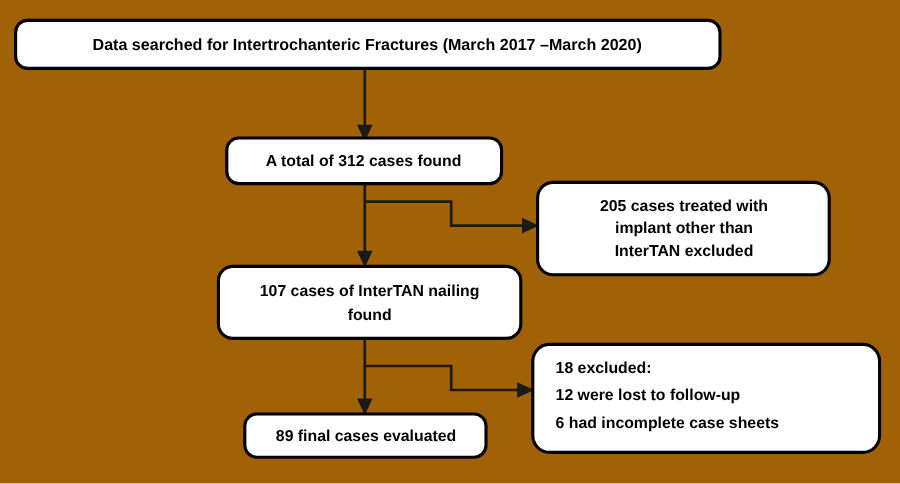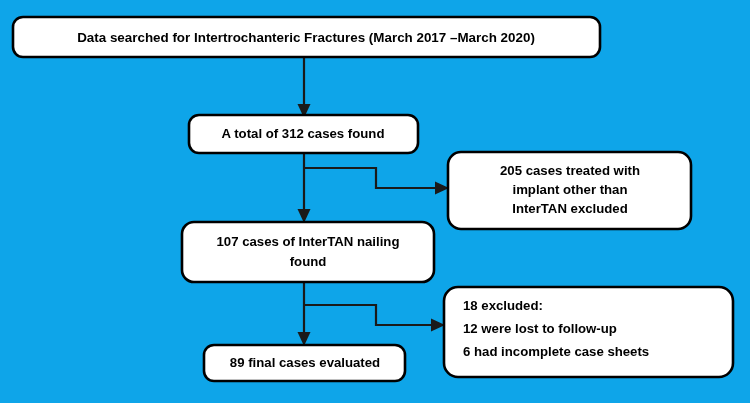--- a/index.html
+++ b/index.html
@@ -10,21 +10,21 @@
   body {
     width: 750px;
     height: 403px;
     font-family: "Liberation Sans", sans-serif;
     overflow: hidden;
   }
   #flowchart-root {
     position: relative;
     width: 750px;
     height: 403px;
-    background: #0ea5e9;
+    background: #a16207;
   }
   svg.flow-canvas {
     position: absolute;
     top: 0;
     left: 0;
     width: 750px;
     height: 403px;
   }
   .node-box {
     fill: #ffffff;

